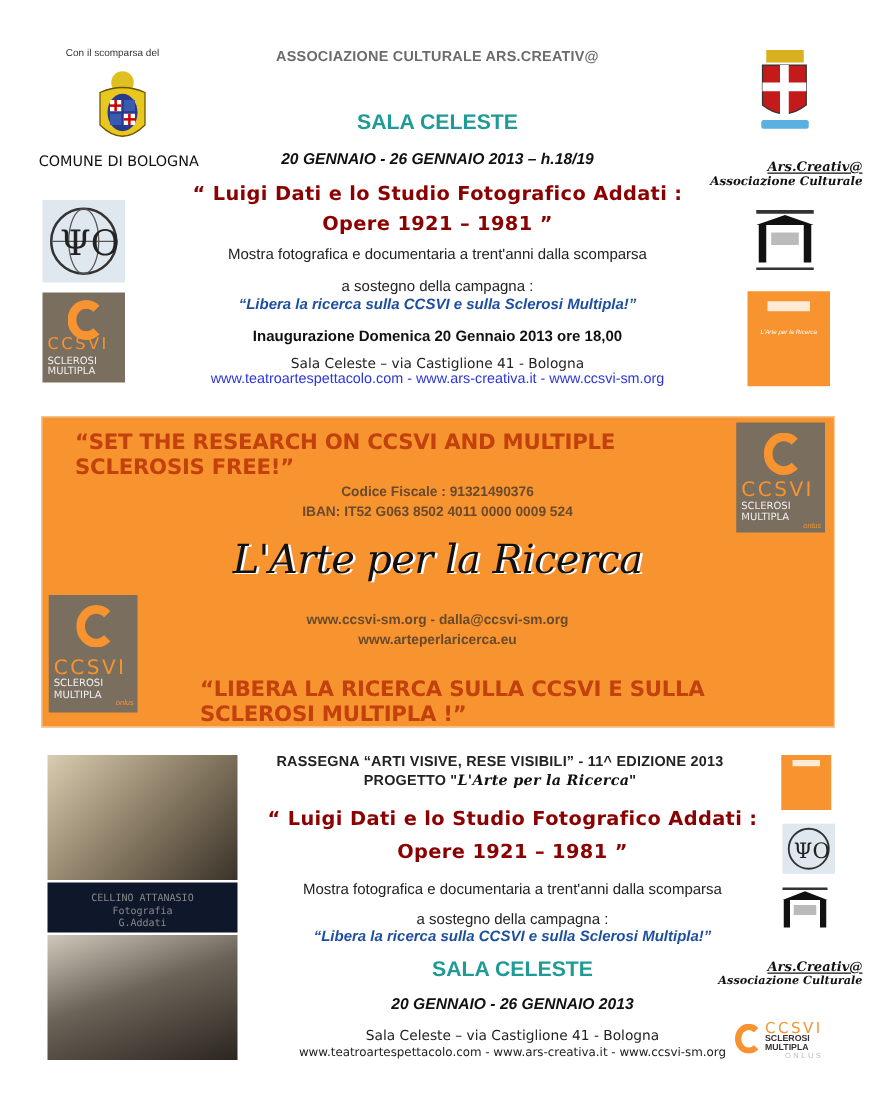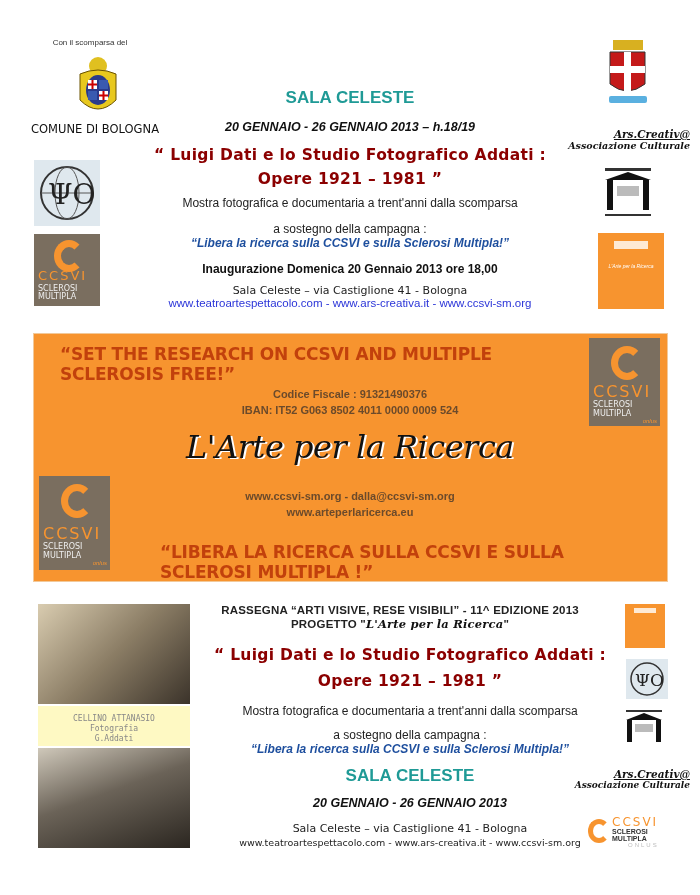--- a/index.html
+++ b/index.html
@@ -41,20 +41,21 @@
     <rect x="23" y="35" width="9" height="9" fill="#fff"></rect>
       <rect x="26.5" y="35" width="2" height="9" fill="#c00"></rect>
       <rect x="23" y="38.5" width="9" height="2" fill="#c00"></rect>
     <rect x="23" y="24" width="9" height="9" fill="#3a5ab0"></rect>
       <rect x="12" y="35" width="9" height="9" fill="#3a5ab0"></rect>
   </svg>
 </div>
 <div class="abs center" style="left:20px;top:122px;width:150px;font-size:11.5px;color:#111;font-family:'DejaVu Sans',sans-serif;">COMUNE DI BOLOGNA</div>
 
 <div class="abs center hdr-org" style="left:160px;top:40px;width:380px;">
+  <div>ASSOCIAZIONE CULTURALE ARS.CREATIV@</div>
 </div>
 
 <div class="abs center teal" style="left:160px;top:88px;width:380px;font-size:17px;">SALA CELESTE</div>
 <div class="abs center date" style="left:160px;top:120px;width:380px;">20 GENNAIO - 26 GENNAIO 2013 – h.18/19</div>
 <div class="abs center title-red" style="left:150px;top:146px;width:400px;">“ Luigi Dati e lo Studio Fotografico Addati :</div>
 <div class="abs center title-red" style="left:150px;top:170px;width:400px;">Opere 1921 – 1981 ”</div>
 <div class="abs center body-text" style="left:150px;top:196px;width:400px;">Mostra fotografica e documentaria a trent'anni dalla scomparsa</div>
 <div class="abs center body-text" style="left:150px;top:222px;width:400px;">a sostegno della campagna :</div>
 <div class="abs center campaign" style="left:150px;top:236px;width:400px;">“Libera la ricerca sulla CCSVI e sulla Sclerosi Multipla!”</div>
 <div class="abs center" style="left:150px;top:262px;width:400px;font-size:12px;font-weight:bold;">Inaugurazione Domenica 20 Gennaio 2013 ore 18,00</div>
@@ -120,21 +121,21 @@
 </div>
 <div class="abs ccsvi-logo" style="left:39px;top:476px;width:71px;height:94px;">
   <div class="balloon" style="left:22px;top:8px;width:18px;height:20px;"></div>
   <div class="ctext" style="left:4px;top:48px;">CCSVI</div>
   <div class="stext" style="left:4px;top:66px;">SCLEROSI</div>
   <div class="stext" style="left:4px;top:75px;">MULTIPLA</div>
   <div class="otext" style="right:3px;top:84px;">onlus</div>
 </div>
 
 <div class="abs photo" style="left:38px;top:604px;width:152px;height:100px;"></div>
-<div class="abs" style="left:38px;top:706px;width:152px;height:40px;background:#fef9c3;text-align:center;color:#888;font-family:'DejaVu Sans Mono',monospace;font-size:8px;line-height:10px;padding-top:8px;box-sizing:border-box;">
+<div class="abs" style="left:38px;top:706px;width:152px;height:40px;background:#0f172a;text-align:center;color:#888;font-family:'DejaVu Sans Mono',monospace;font-size:8px;line-height:10px;padding-top:8px;box-sizing:border-box;">
   <div>CELLINO ATTANASIO</div>
   <div>Fotografia</div>
   <div>G.Addati</div>
 </div>
 <div class="abs photo" style="left:38px;top:748px;width:152px;height:100px;background:linear-gradient(160deg,#cfc8ba,#6b6358 45%,#2b2620);"></div>
 
 <div class="abs center hdr-org" style="left:200px;top:604px;width:400px;color:#222;">RASSEGNA “ARTI VISIVE, RESE  VISIBILI” - 11^ EDIZIONE 2013</div>
 <div class="abs center hdr-org" style="left:200px;top:618px;width:400px;color:#222;">
   <span>PROGETTO "</span><span style="font-family:'DejaVu Serif',serif;font-style:italic;color:#111;">L'Arte per la Ricerca</span><span>"</span>
 </div>

